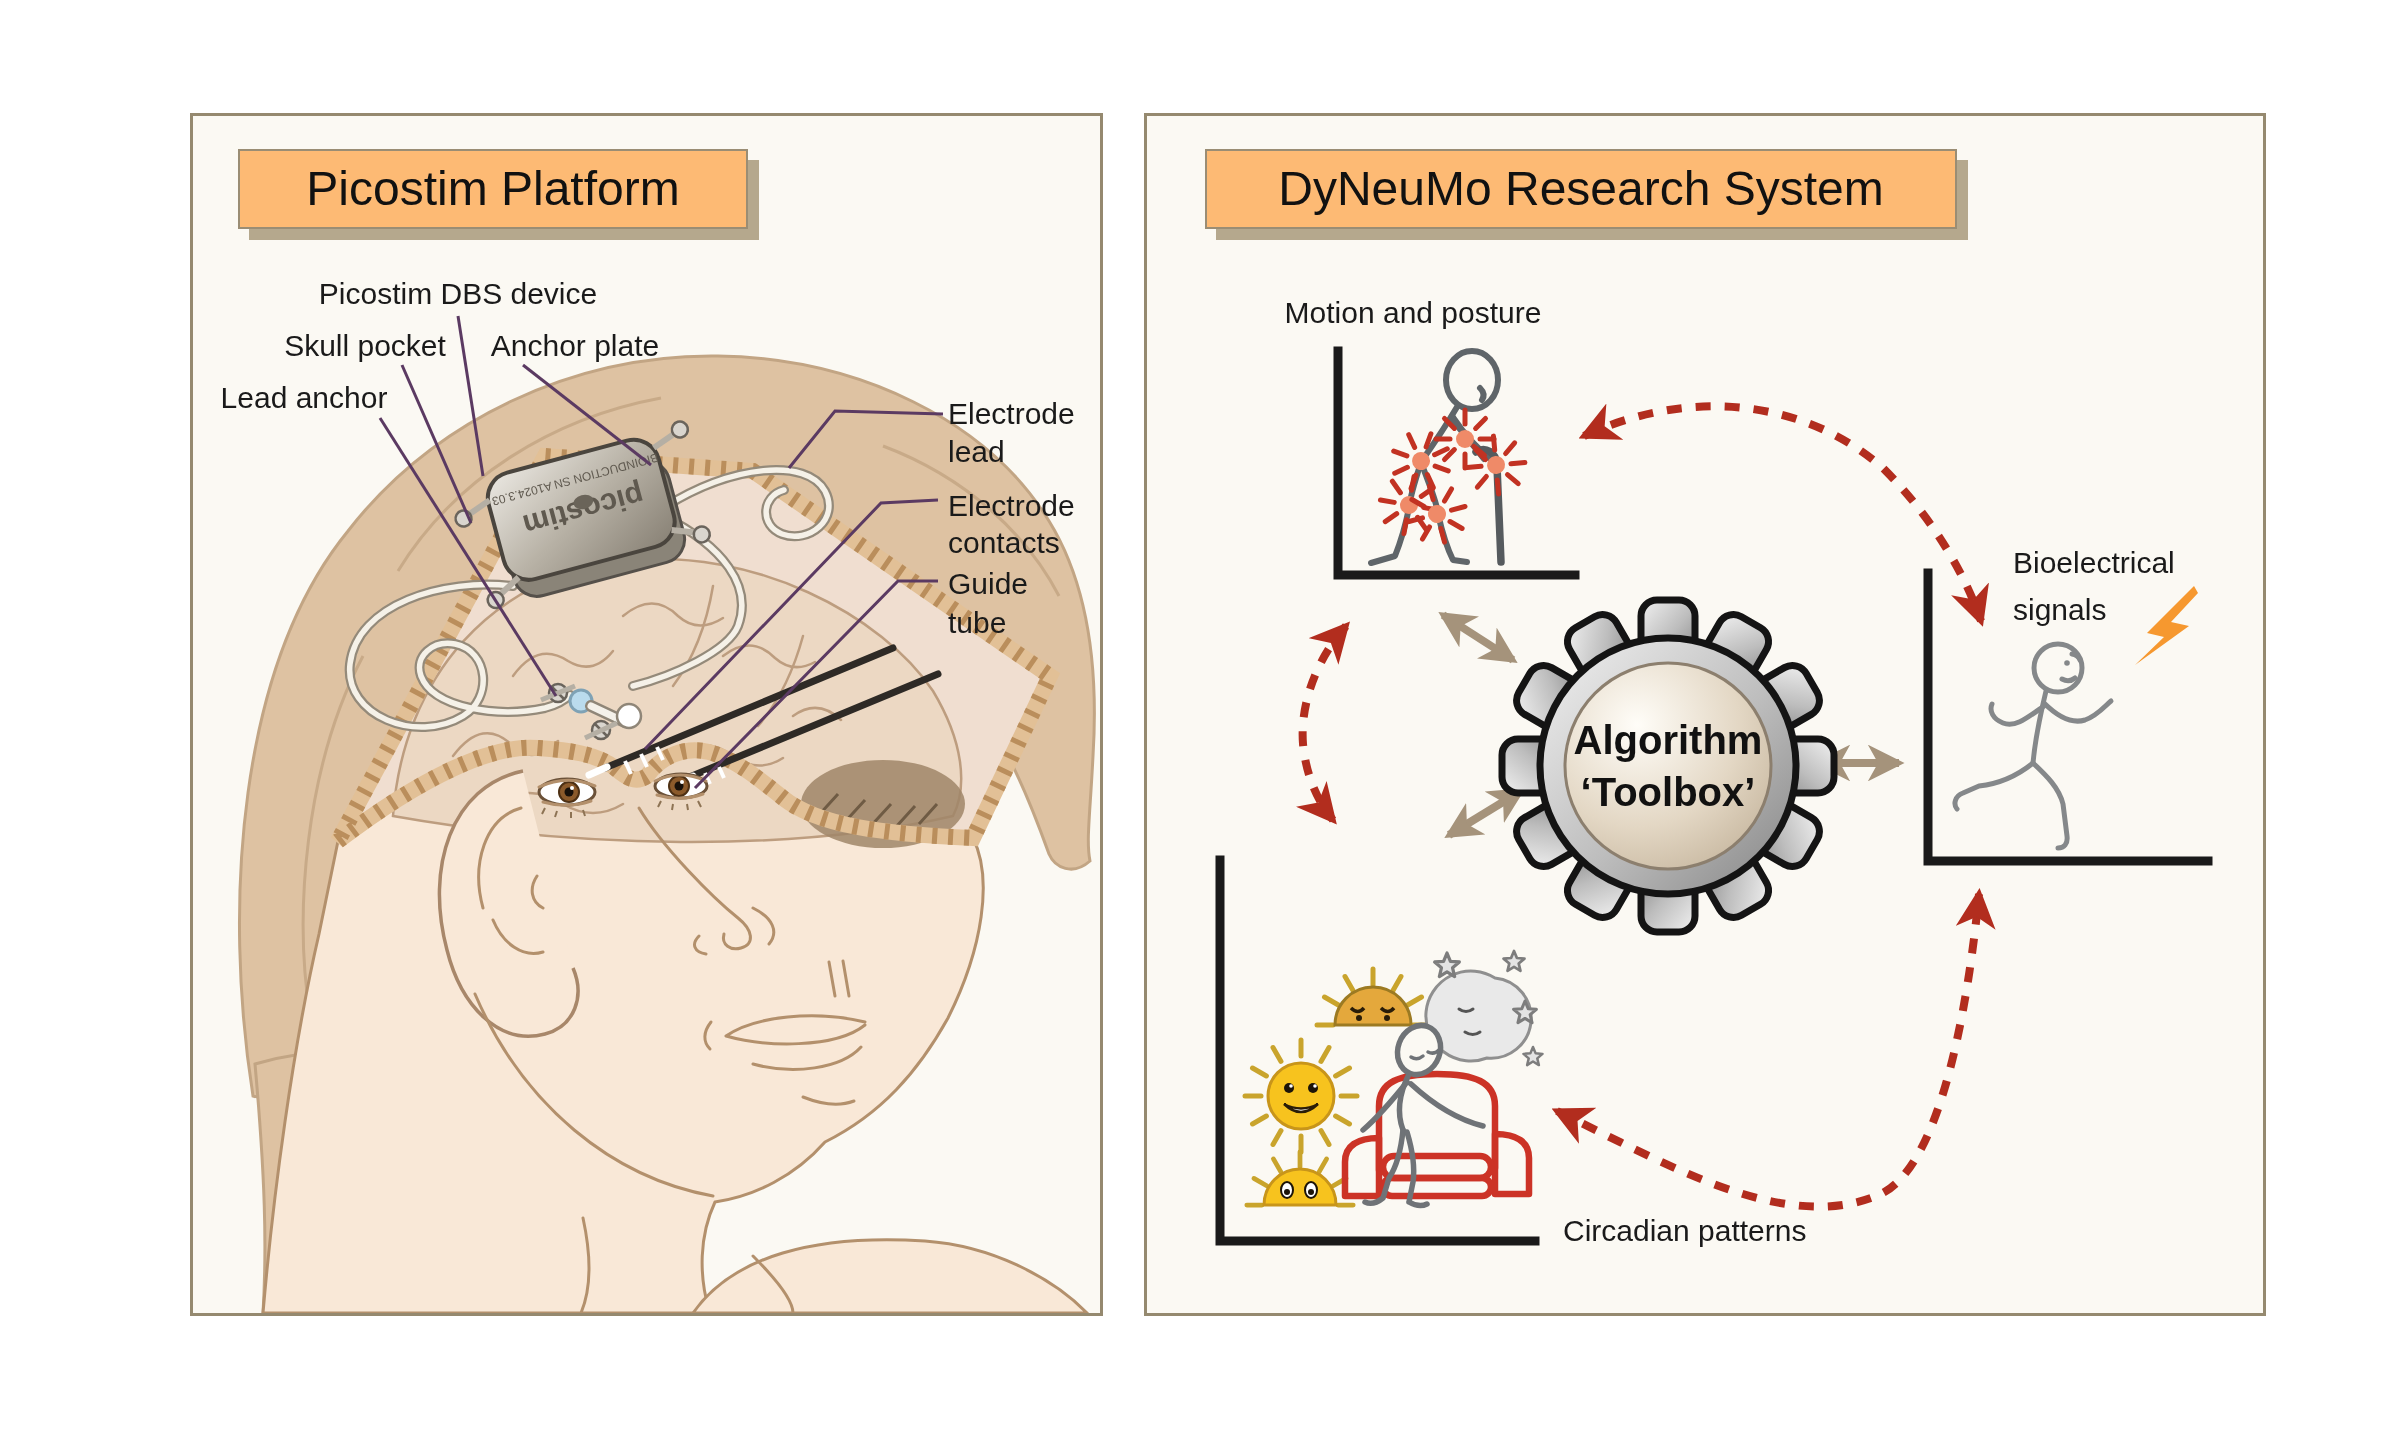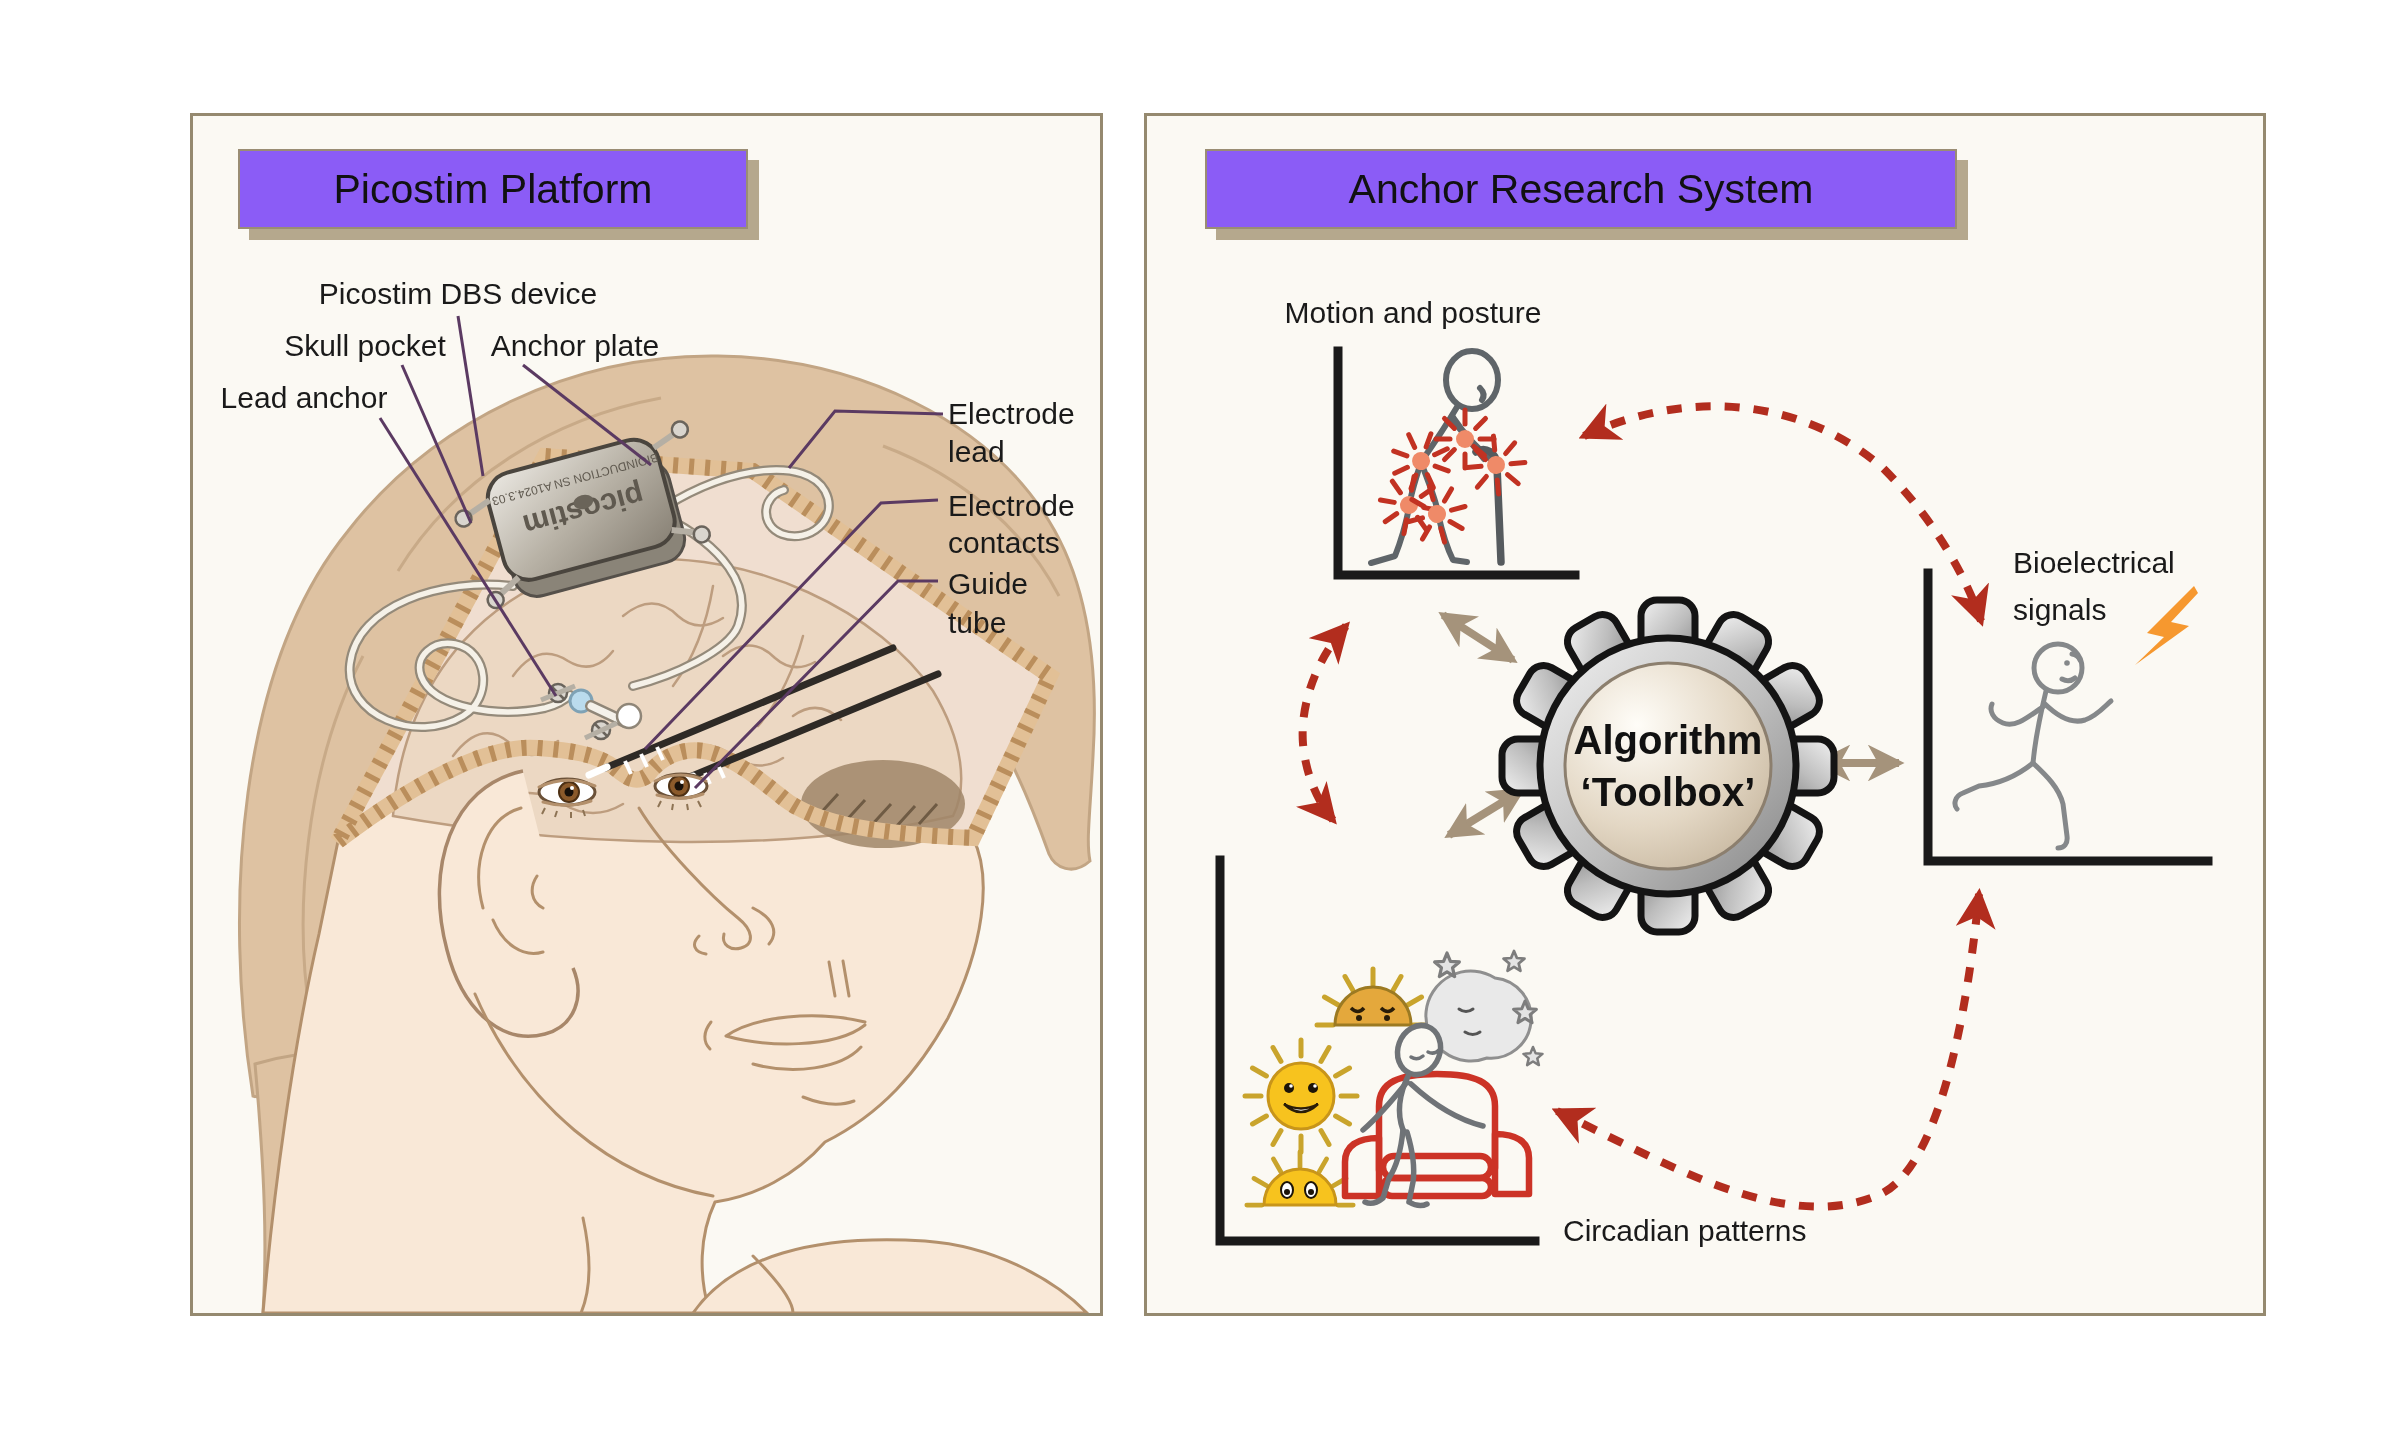--- a/index.html
+++ b/index.html
@@ -12,23 +12,23 @@
     --ink:#1a1a1a; --moon-gray:#e9e9e9;
   }
   html,body{margin:0;padding:0}
   body{width:2400px;height:1444px;background:#ffffff;position:relative;
        font-family:"Liberation Sans",sans-serif;overflow:hidden}
   .panel{position:absolute;top:113px;height:1197px;background:var(--panel-bg);
          border:3px solid var(--panel-border)}
   #panel-left{left:190px;width:907px}
   #panel-right{left:1144px;width:1116px}
   .panel svg{position:absolute;left:0;top:0;width:100%;height:100%}
-  .titlebox{position:absolute;background:#8b5cf6;border:2px solid var(--box-border);
+  .titlebox{position:absolute;background:#fdba74;border:2px solid var(--box-border);
             box-shadow:11px 11px 0 var(--shadow-tan);color:#111;
-            font-size:41px;text-align:center;z-index:5}
+            font-size:48px;text-align:center;z-index:5}
   #title-left{left:45px;top:33px;width:506px;height:76px;line-height:76px}
   #title-right{left:58px;top:33px;width:748px;height:76px;line-height:76px}
   text{font-family:"Liberation Sans",sans-serif}
   .label{font-size:30px;fill:var(--ink)}
   .mid{text-anchor:middle}
   .pointer{stroke:var(--pointer-purple);stroke-width:3;fill:none}
   .axis{stroke:var(--axis-black);stroke-width:9;fill:none;stroke-linecap:square;stroke-linejoin:miter}
   .stick{stroke:var(--stick-gray);stroke-width:6;fill:none;stroke-linecap:round;stroke-linejoin:round}
   .stickfill{fill:var(--panel-bg)}
   .runner{stroke:var(--stick-light);stroke-width:5;fill:none;stroke-linecap:round;stroke-linejoin:round}
@@ -233,21 +233,21 @@
       </text>
       <text class="label" x="755" y="478">
         <tspan x="755">Guide</tspan>
         <tspan x="755" dy="39">tube</tspan>
       </text>
     </g>
   </svg>
 </div>
 
 <div class="panel" id="panel-right">
-  <div class="titlebox" id="title-right">Anchor Research System</div>
+  <div class="titlebox" id="title-right">DyNeuMo Research System</div>
 
   <svg viewBox="0 0 1116 1197">
     <defs>
       <linearGradient id="gearGrad" x1="0" y1="0" x2="1" y2="1">
         <stop offset="0" stop-color="#f2f2f2"></stop>
           <stop offset="0.55" stop-color="#bdbdbd"></stop>
         <stop offset="1" stop-color="#848484"></stop>
       </linearGradient>
       <radialGradient id="coreGrad" cx="0.35" cy="0.3" r="0.9">
         <stop offset="0" stop-color="#fffdf8"></stop>

